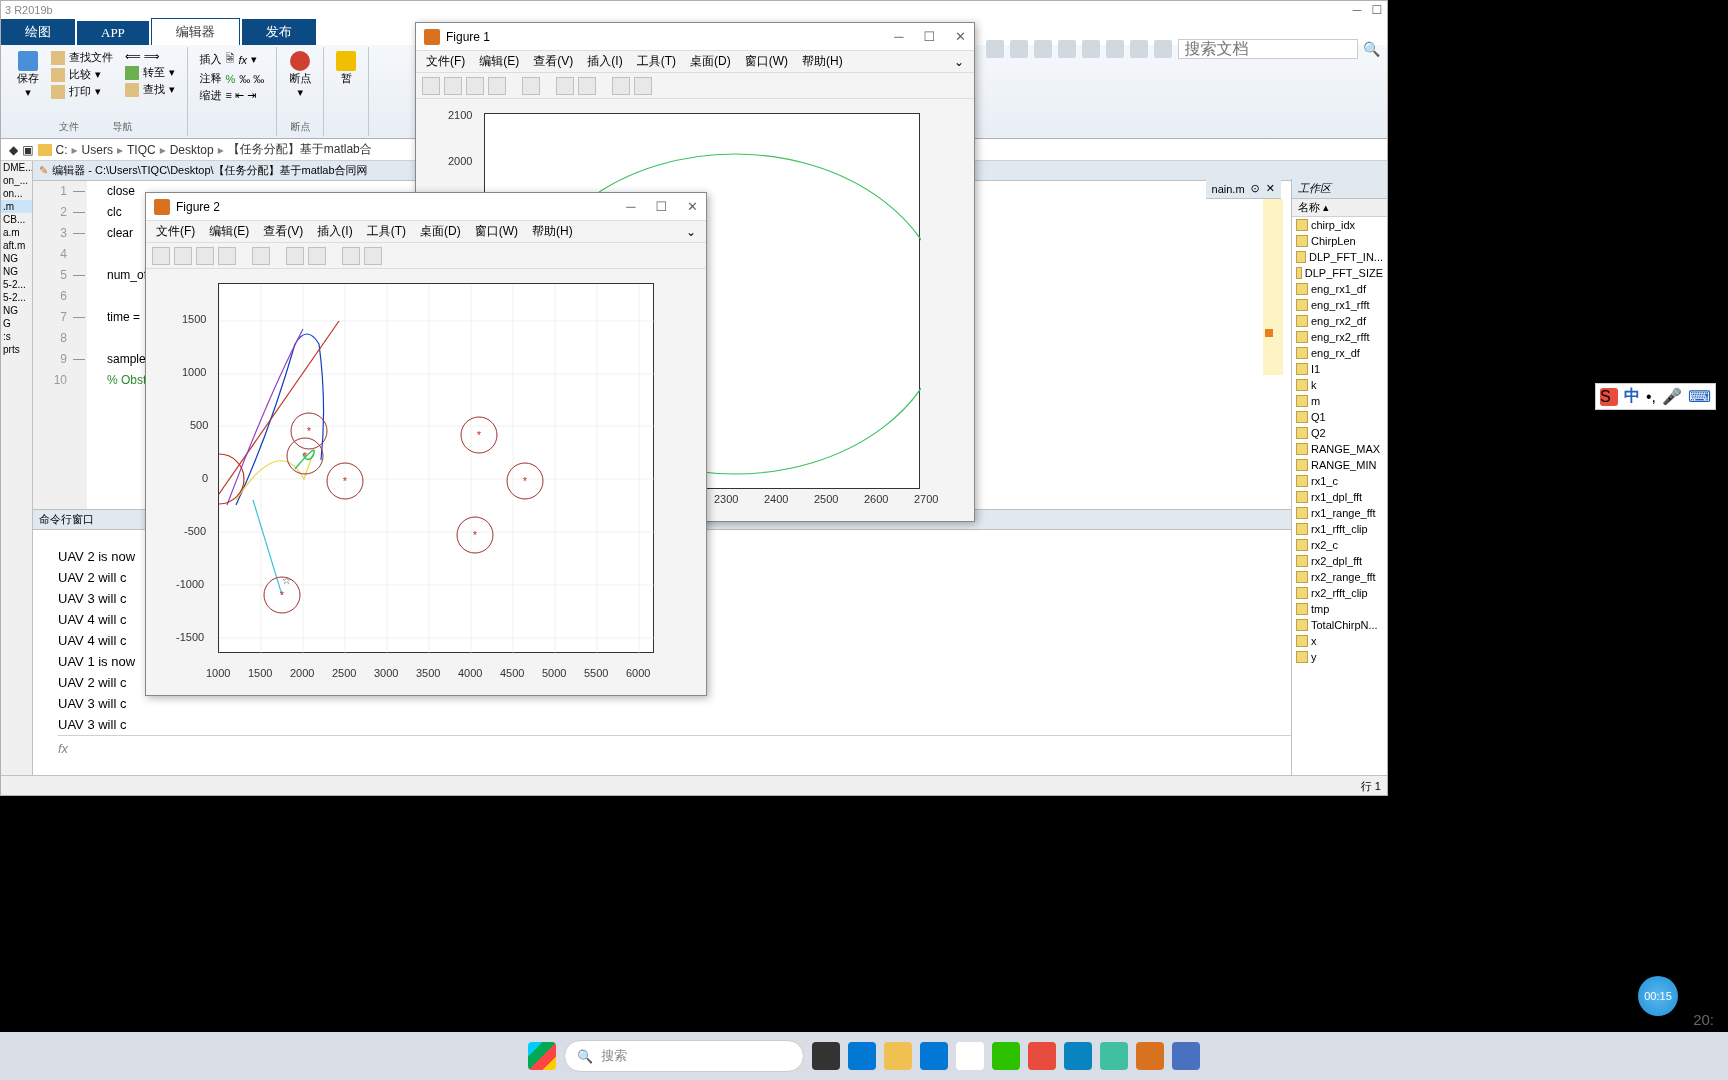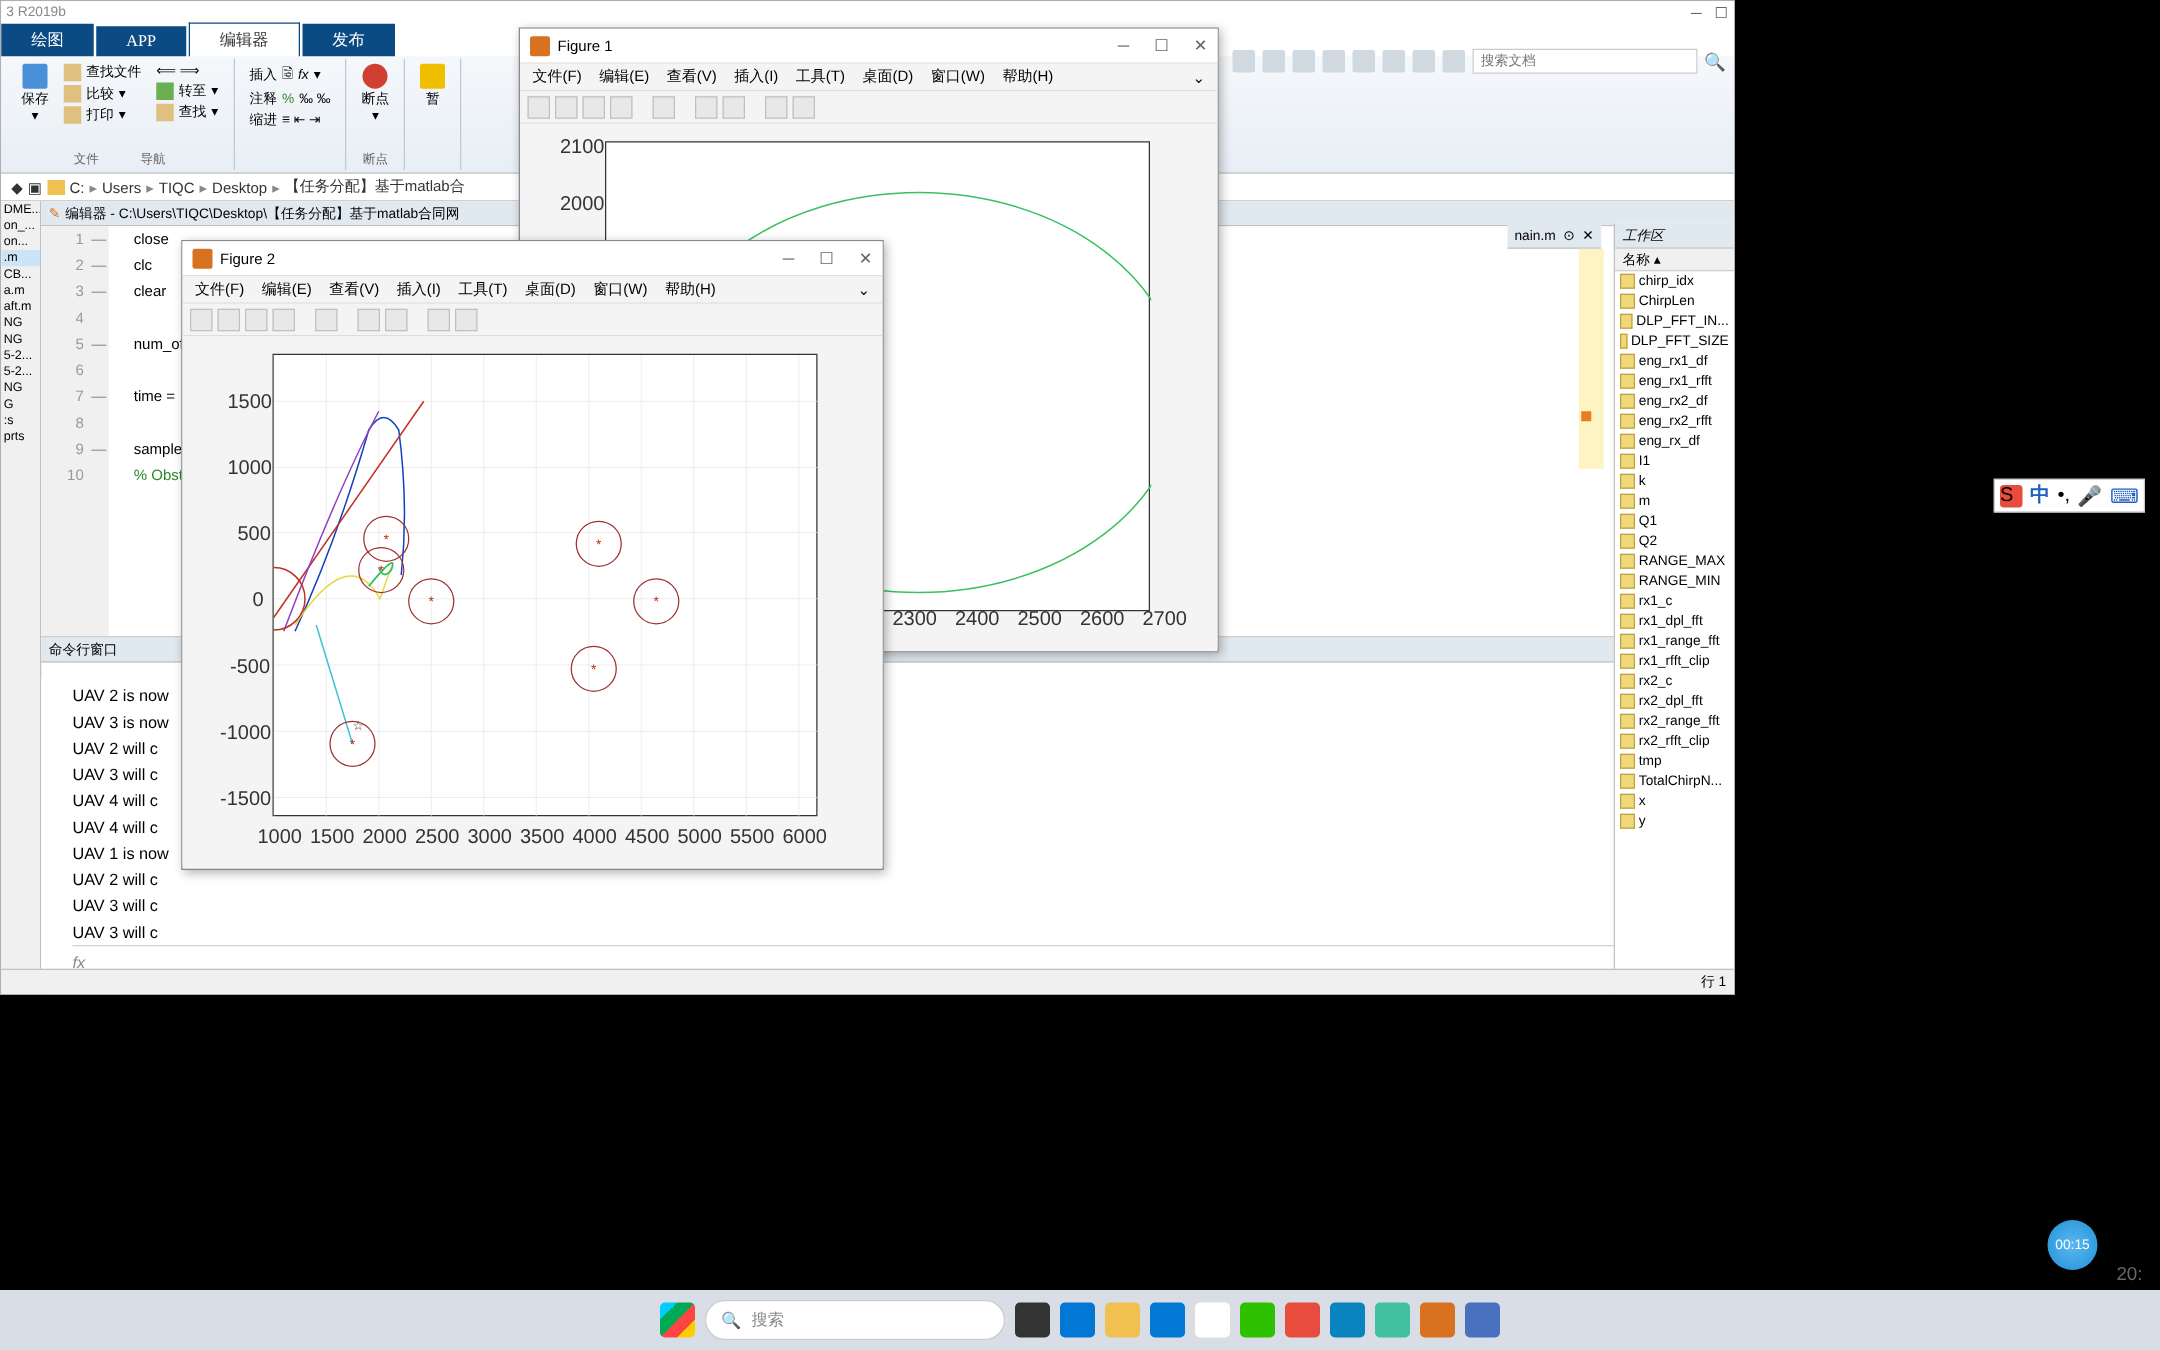--- a/index.html
+++ b/index.html
@@ -12,21 +12,21 @@
 .win-btn { width: 20px; height: 18px; display: flex; align-items: center; justify-content: center; font-size: 12px; color: #666; }
 
 
 .ribbon-tabs { height: 26px; background: #fff; display: flex; align-items: flex-end; }
 .ribbon-tab { padding: 4px 24px; font-size: 13px; color: #fff; background: #0c4a84; margin-right: 2px; font-family: Liberation Serif, serif; }
 .ribbon-tab.active { background: #fff; color: #333; border: 1px solid #0c4a84; border-bottom: none; }
 
 
 .ribbon-right { position: absolute; top: 36px; right: 0; height: 24px; display: flex; align-items: center; gap: 6px; padding-right: 6px; }
 .rb-icon { width: 18px; height: 18px; background: #d0d8e0; border-radius: 2px; }
-.search-docs { width: 180px; height: 20px; border: 1px solid #ccc; padding: 0 6px; font-size: 11px; background: #fff; }
+.search-docs { width: 180px; height: 20px; border: 1px solid #ccc; padding: 0 6px; font-size: 16px; background: #fff; }
 .search-mag { color: #0076ce; font-size: 14px; }
 
 
 .ribbon { height: 94px; background: linear-gradient(#f5f8fb, #e8eef5); border-bottom: 1px solid #b0b0b0; display: flex; padding: 2px 4px; }
 .ribbon-group { display: flex; flex-direction: column; padding: 2px 8px; border-right: 1px solid #c0c8d0; }
 .ribbon-group-label { font-size: 10px; color: #666; text-align: center; margin-top: auto; }
 .ribbon-items { display: flex; gap: 4px; }
 .ribbon-btn { display: flex; flex-direction: column; align-items: center; padding: 2px 4px; font-size: 11px; }
 .ribbon-btn-icon { width: 20px; height: 20px; background: #f0c000; border-radius: 2px; }
 .ribbon-small { display: flex; align-items: center; gap: 4px; font-size: 11px; padding: 1px 4px; }
@@ -70,21 +70,21 @@
 
 .fig-window { position: absolute; background: #f4f4f4; border: 1px solid #888; box-shadow: 2px 2px 8px rgba(0,0,0,0.3); }
 .fig-title { height: 28px; background: #fff; display: flex; align-items: center; padding: 0 8px; font-size: 12px; border-bottom: 1px solid #ddd; }
 .fig-logo { width: 16px; height: 16px; background: #d97220; margin-right: 6px; border-radius: 2px; }
 .fig-winbtns { margin-left: auto; display: flex; gap: 20px; font-size: 13px; color: #666; }
 .fig-menu { height: 22px; display: flex; gap: 14px; padding: 0 10px; font-size: 12px; align-items: center; background: #f4f4f4; border-bottom: 1px solid #ddd; }
 .fig-toolbar { height: 26px; display: flex; gap: 4px; padding: 2px 6px; align-items: center; background: #f4f4f4; border-bottom: 1px solid #ddd; }
 .fig-tool { width: 18px; height: 18px; background: #e8e8e8; border: 1px solid #c0c0c0; }
 .fig-canvas { background: #f4f4f4; position: relative; }
 .plot-box { position: absolute; background: #fff; border: 1px solid #333; }
-.axis-label { position: absolute; font-size: 16px; color: #333; }
+.axis-label { position: absolute; font-size: 11px; color: #333; }
 
 
 .taskbar { position: absolute; bottom: 0; left: 0; right: 0; height: 48px; background: rgba(235,240,248,0.92); display: flex; align-items: center; justify-content: center; gap: 8px; }
 .tb-icon { width: 28px; height: 28px; border-radius: 4px; }
 .tb-search { width: 240px; height: 32px; background: #fff; border: 1px solid #ccc; border-radius: 16px; display: flex; align-items: center; padding: 0 12px; font-size: 13px; color: #888; gap: 8px; }
 
 
 .statusbar { position: absolute; bottom: 0; left: 0; right: 0; height: 20px; background: #f0f0f0; border-top: 1px solid #c0c0c0; }
 .statusbar-right { position: absolute; right: 6px; font-size: 11px; line-height: 20px; }
 
@@ -270,21 +270,20 @@
           <div>time =</div>
             <div></div>
           <div>sample</div>
             <div class="code-comment">% Obst</div>
         </div>
       </div>
       <div class="cmd-panel">
         <div class="cmd-header">命令行窗口</div>
         <div class="cmd-body">
           <div>UAV 2 is now</div>
-            <div>UAV 3 is now</div>
             <div>UAV 2 will c</div>
           <div>UAV 3 will c</div>
             <div>UAV 4 will c</div>
           <div>UAV 4 will c</div>
             <div>UAV 1 is now</div>
           <div>UAV 2 will c</div>
             <div>UAV 3 will c</div>
           <div>UAV 3 will c</div>
           <div class="fx-prompt">fx</div>
         </div>

